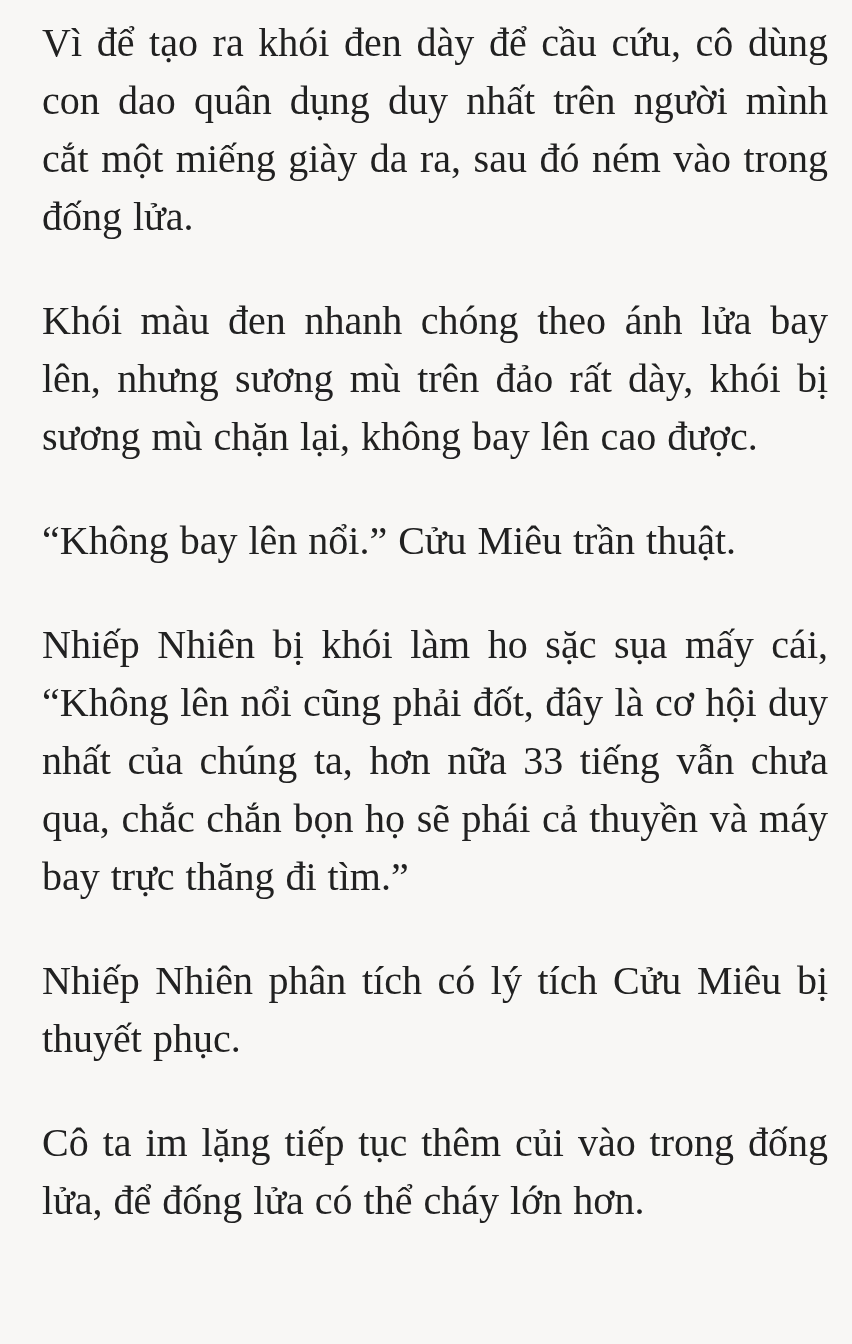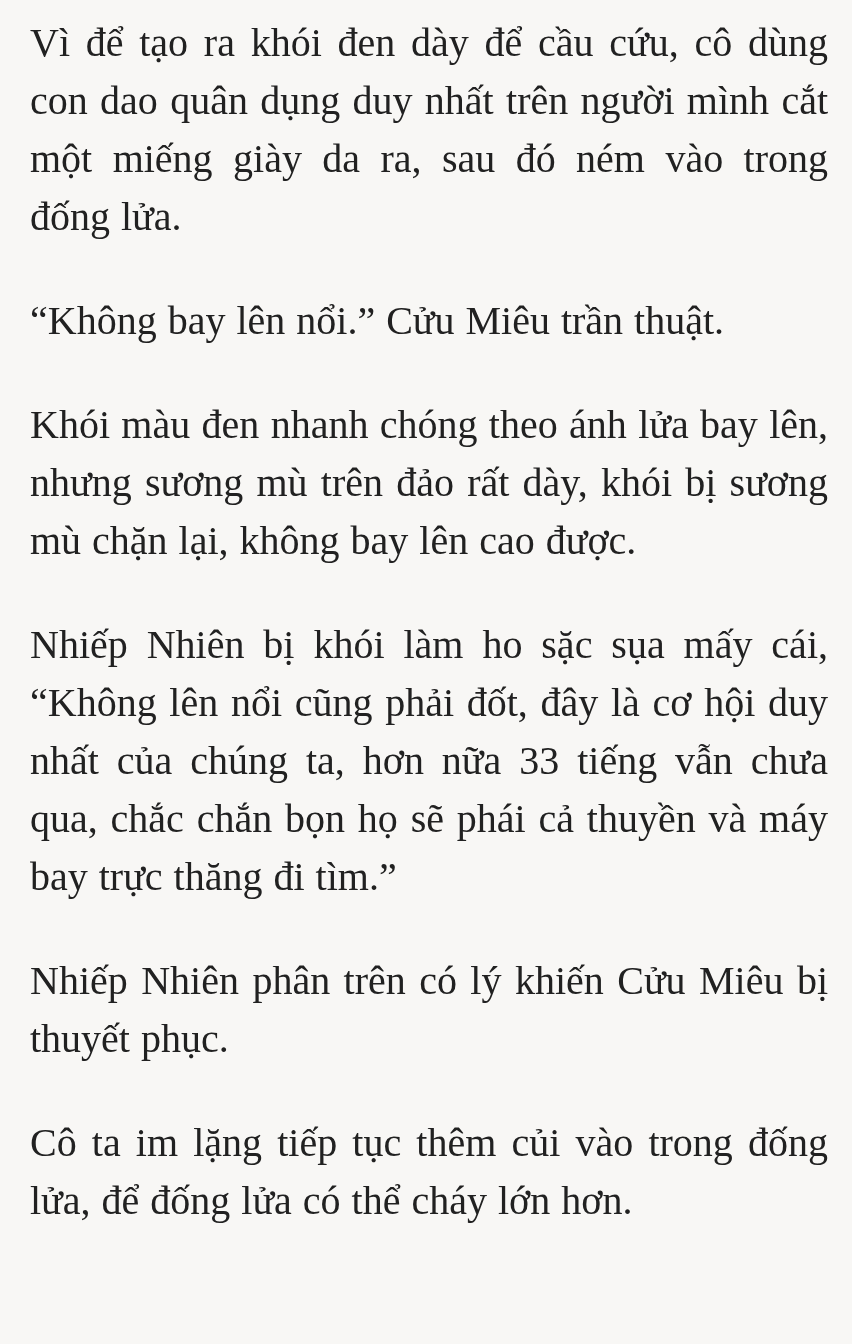--- a/index.html
+++ b/index.html
@@ -21,28 +21,28 @@
     height: 1344px;
     padding: 14px 24px 0 24px;
     background: var(--bg);
   }
   .reader-page p {
     font-size: 40px;
     line-height: 58px;
     color: var(--fg);
     text-align: justify;
     text-justify: inter-word;
-    margin: 0 0 46px 6px;
+    margin: 0 0 46px 18px;
     word-spacing: 1px;
   }
   .reader-page p:last-child { margin-bottom: 0; }
 </style>
 </head>
 <body>
 
 <div class="reader-page">
   <p>Vì để tạo ra khói đen dày để cầu cứu, cô dùng con dao quân dụng duy nhất trên người mình cắt một miếng giày da ra, sau đó ném vào trong đống lửa.</p>
+  <p>Khói màu đen nhanh chóng theo ánh lửa bay lên, nhưng sương mù trên đảo rất dày, khói bị sương mù chặn lại, không bay lên cao được.</p>
   <p>“Không bay lên nổi.” Cửu Miêu trần thuật.</p>
-  <p>Khói màu đen nhanh chóng theo ánh lửa bay lên, nhưng sương mù trên đảo rất dày, khói bị sương mù chặn lại, không bay lên cao được.</p>
   <p>Nhiếp Nhiên bị khói làm ho sặc sụa mấy cái, “Không lên nổi cũng phải đốt, đây là cơ hội duy nhất của chúng ta, hơn nữa 33 tiếng vẫn chưa qua, chắc chắn bọn họ sẽ phái cả thuyền và máy bay trực thăng đi tìm.”</p>
-  <p>Nhiếp Nhiên phân trên có lý khiến Cửu Miêu bị thuyết phục.</p>
+  <p>Nhiếp Nhiên phân tích có lý tích Cửu Miêu bị thuyết phục.</p>
   <p>Cô ta im lặng tiếp tục thêm củi vào trong đống lửa, để đống lửa có thể cháy lớn hơn.</p>
 </div>
 
 </body></html>

